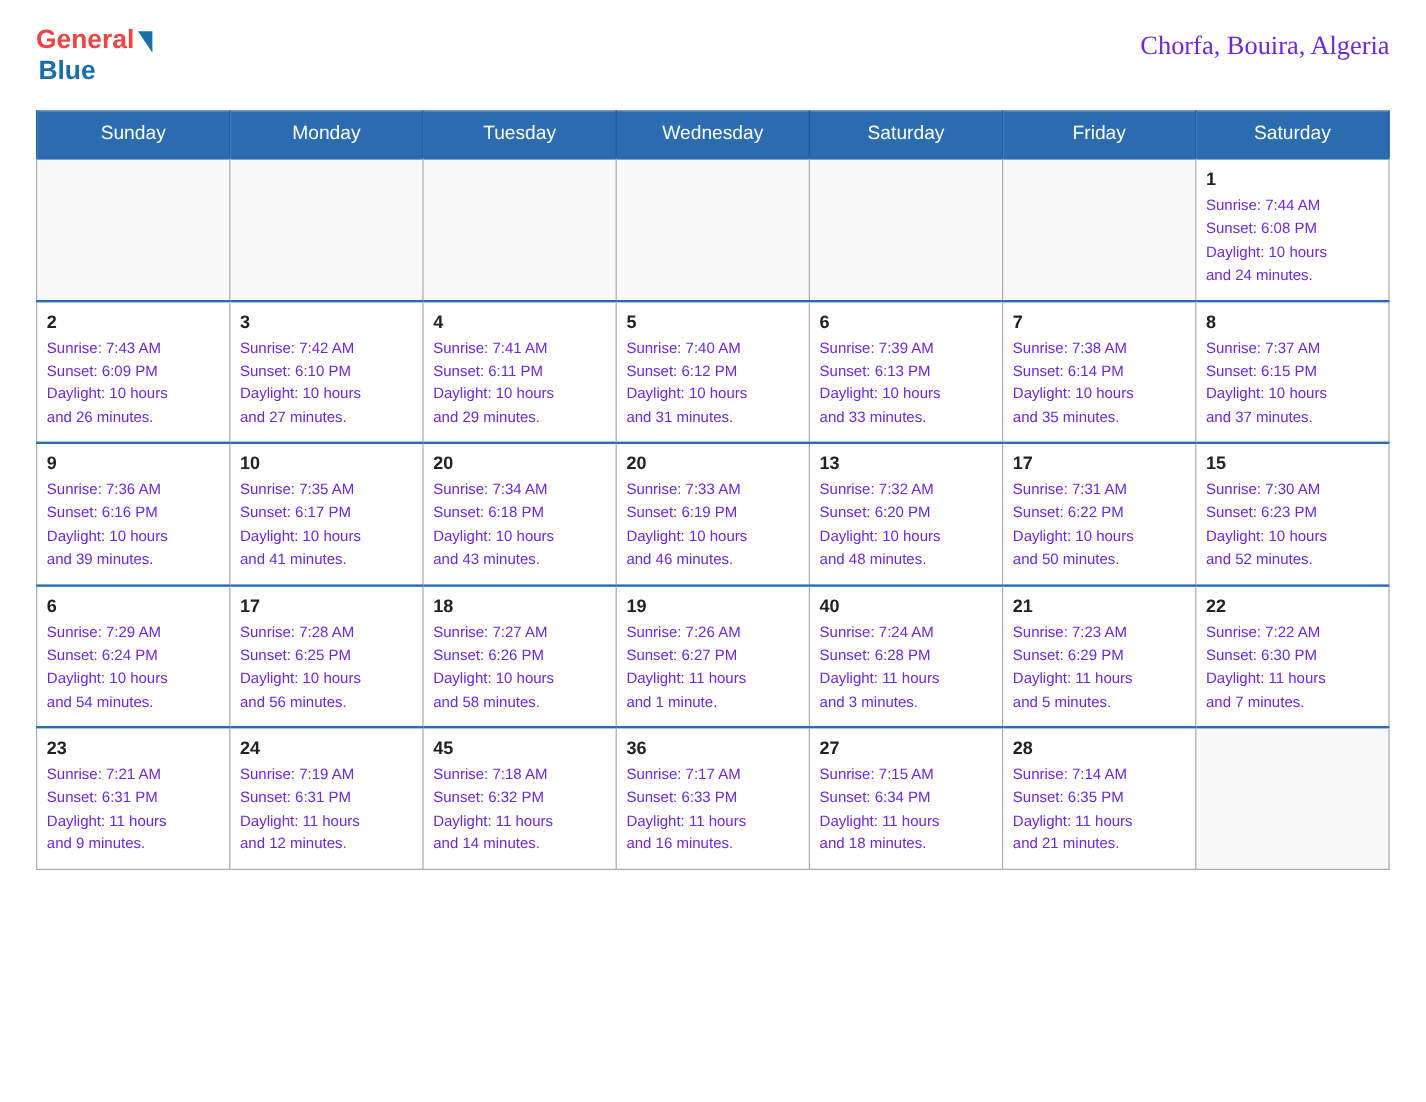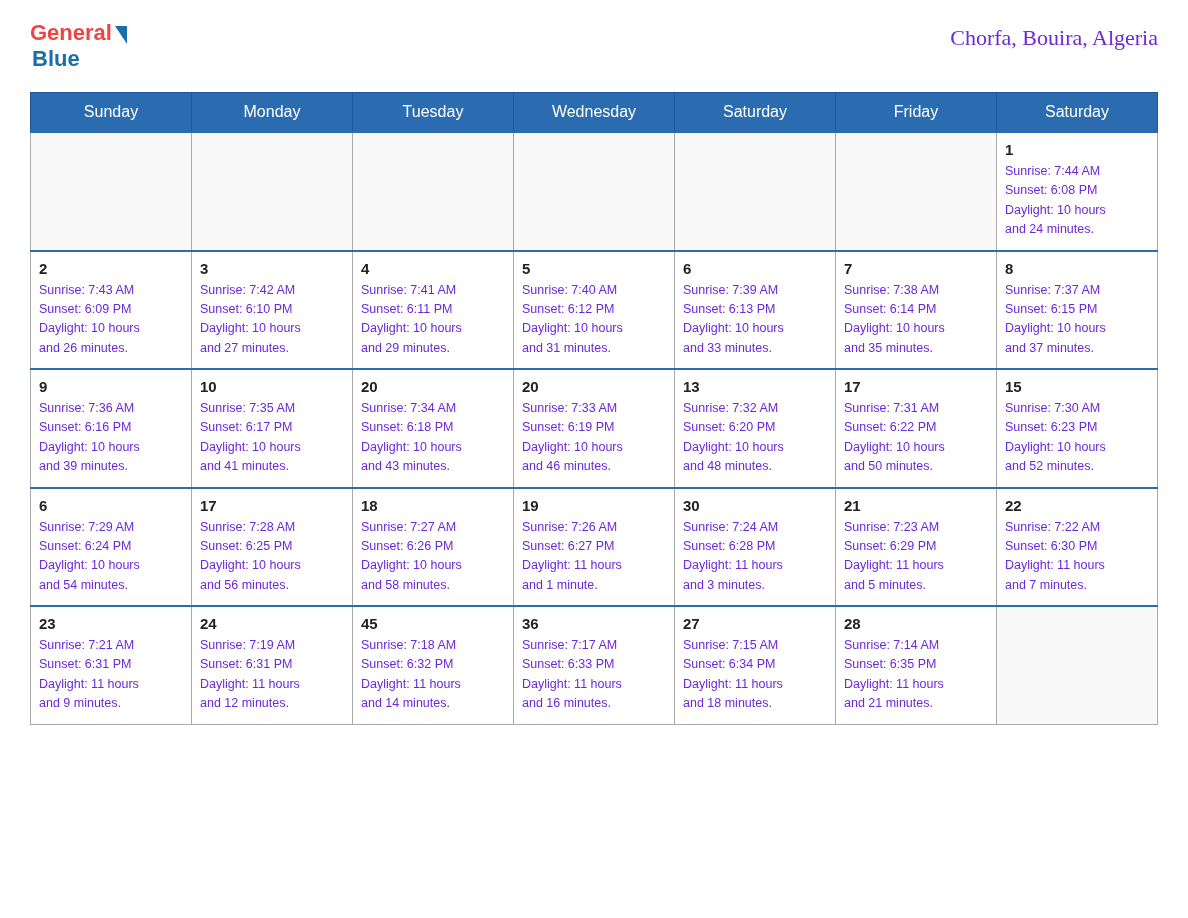--- a/index.html
+++ b/index.html
@@ -219,21 +219,21 @@
         </td>
         <td>
           <span class="day-number">18</span>
           <div class="day-info">Sunrise: 7:27 AM<br>Sunset: 6:26 PM<br>Daylight: 10 hours<br>and 58 minutes.</div>
         </td>
         <td>
           <span class="day-number">19</span>
           <div class="day-info">Sunrise: 7:26 AM<br>Sunset: 6:27 PM<br>Daylight: 11 hours<br>and 1 minute.</div>
         </td>
         <td>
-          <span class="day-number">30</span>
+          <span class="day-number">40</span>
           <div class="day-info">Sunrise: 7:24 AM<br>Sunset: 6:28 PM<br>Daylight: 11 hours<br>and 3 minutes.</div>
         </td>
         <td>
           <span class="day-number">21</span>
           <div class="day-info">Sunrise: 7:23 AM<br>Sunset: 6:29 PM<br>Daylight: 11 hours<br>and 5 minutes.</div>
         </td>
         <td>
           <span class="day-number">22</span>
           <div class="day-info">Sunrise: 7:22 AM<br>Sunset: 6:30 PM<br>Daylight: 11 hours<br>and 7 minutes.</div>
         </td>

